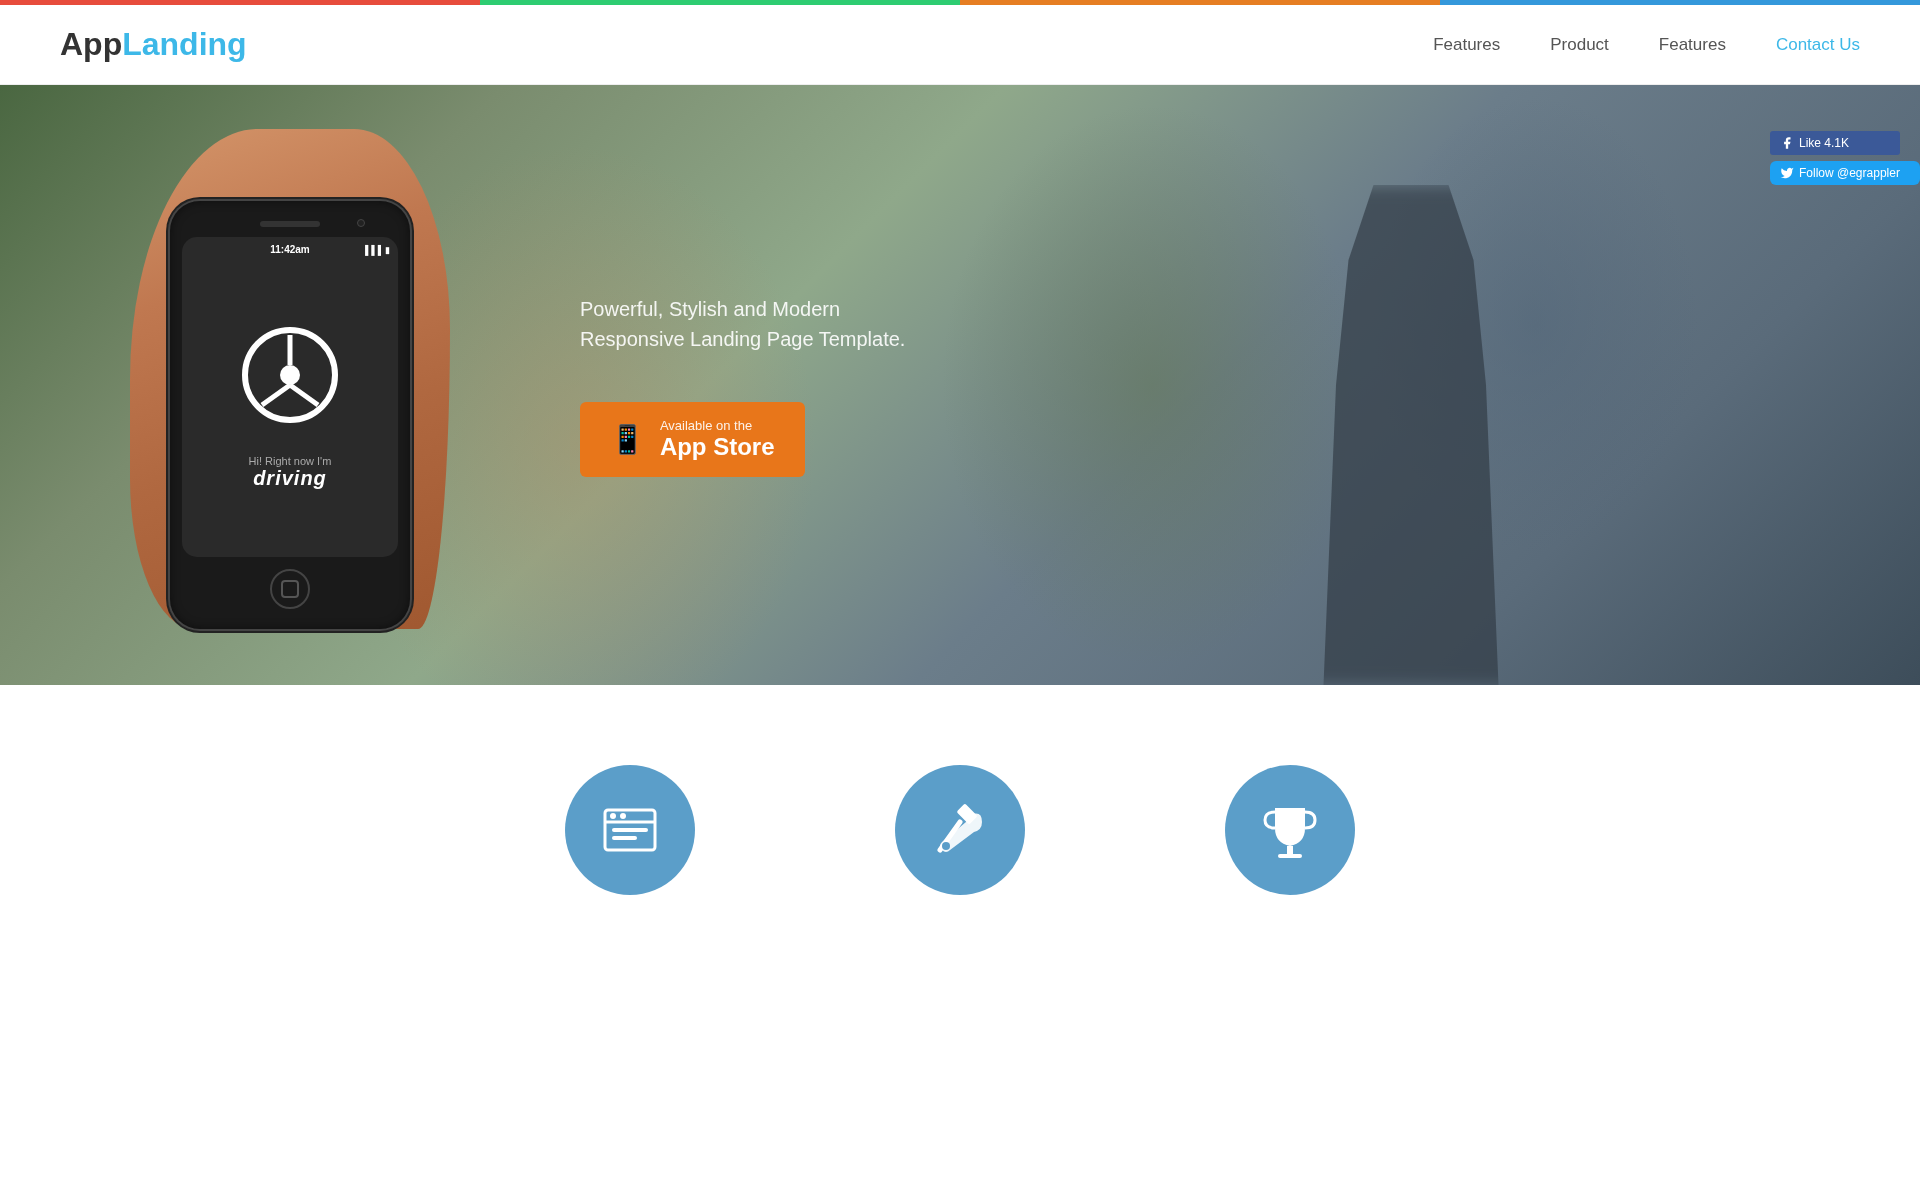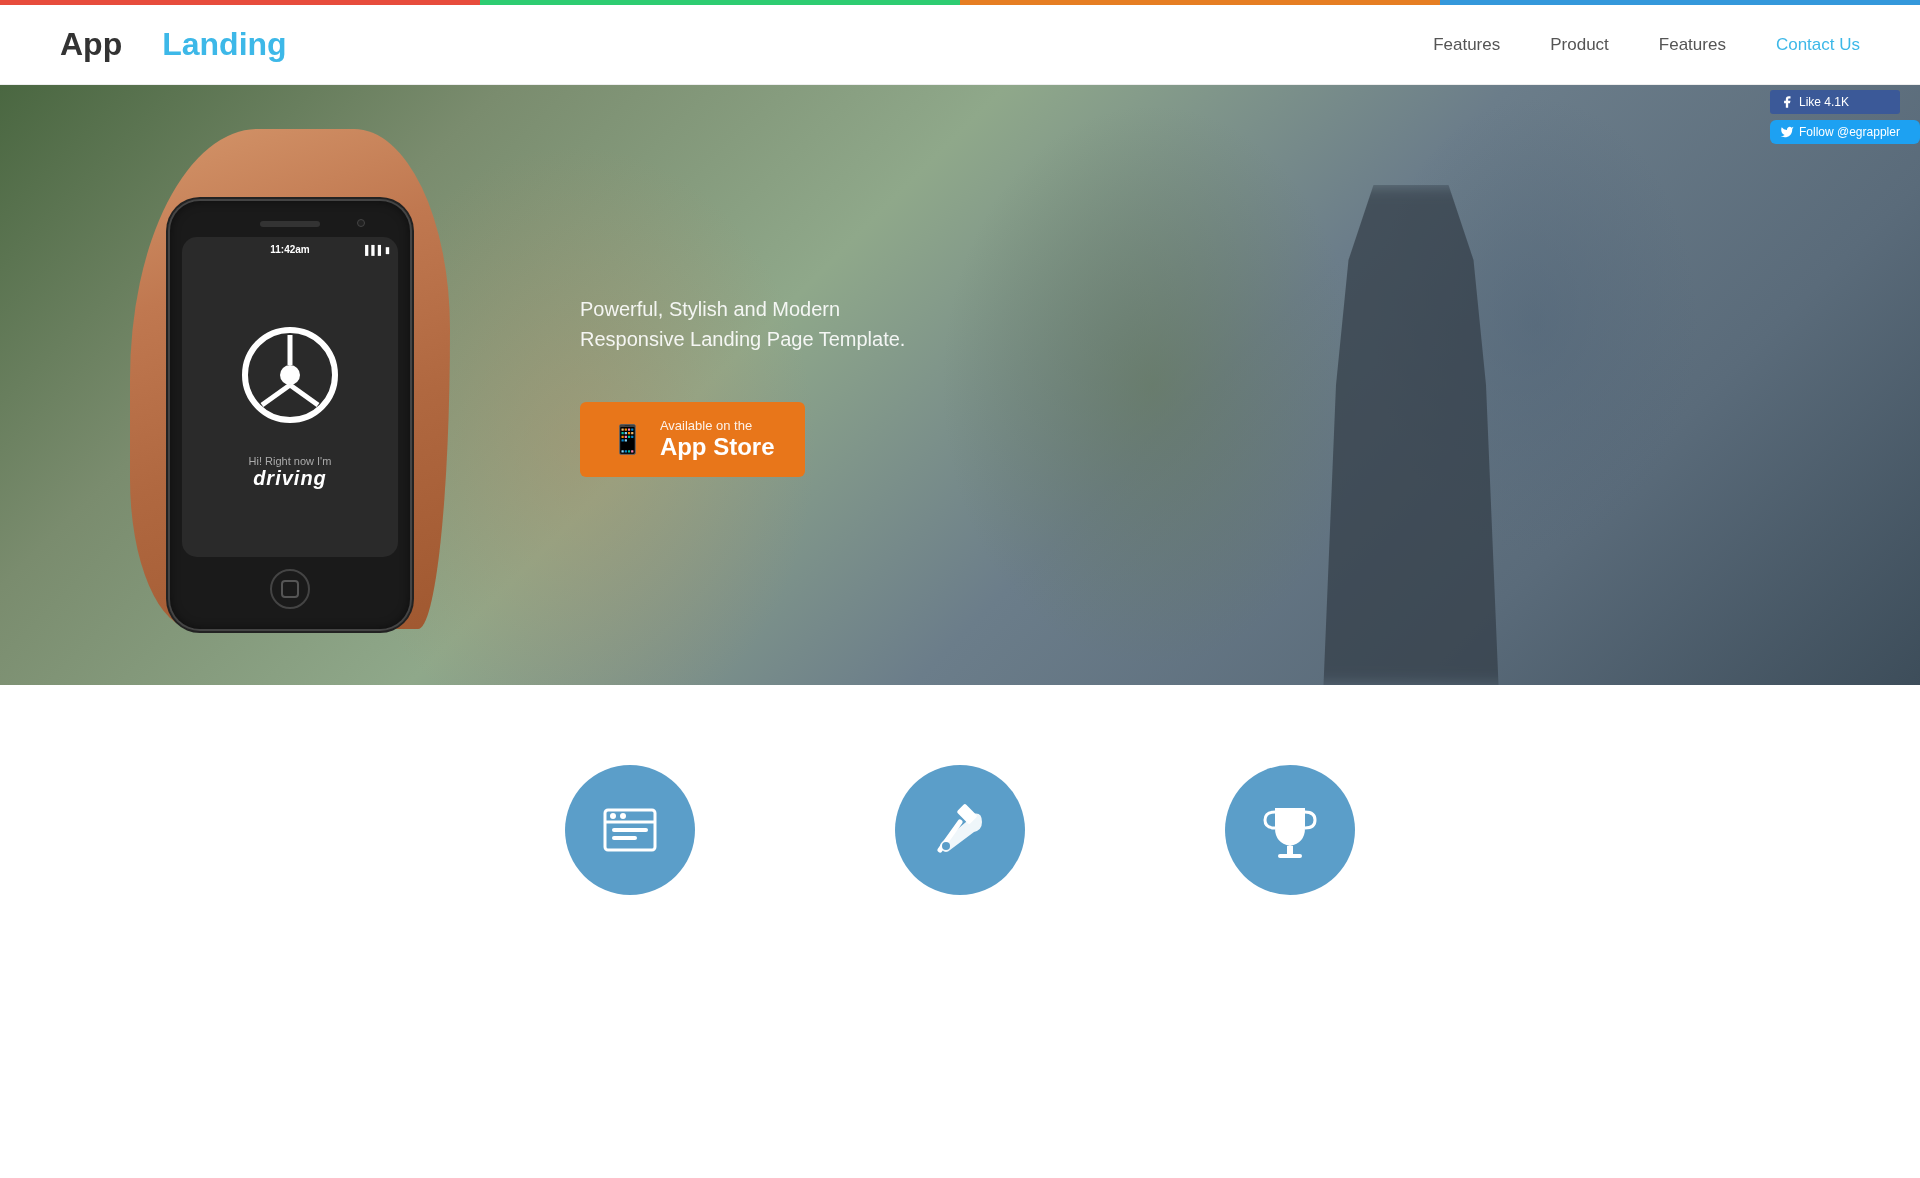--- a/index.html
+++ b/index.html
@@ -19,21 +19,21 @@
       padding: 0 60px;
       height: 80px;
       background: #fff;
       border-bottom: 1px solid #eee;
     }
     .logo {
       font-size: 32px;
       font-weight: bold;
     }
     .logo-app { color: #333; }
-    .logo-landing { color: #3db8e8; margin-left: 40px; }
+    .logo-landing { color: #3db8e8; }
 
     .nav {
       display: flex;
       align-items: flex-start;
       gap: 50px;
     }
     .nav a {
       text-decoration: none;
       font-size: 17px;
       color: #555;
@@ -54,20 +54,21 @@
       background: #3b5998;
       color: #fff;
       padding: 5px 10px;
       font-size: 12px;
       border-radius: 3px;
       display: flex;
       align-items: center;
       gap: 5px;
       cursor: pointer;
       width: 130px;
+      margin-top: 41px;
     }
     .tw-btn {
       background: #1da1f2;
       color: #fff;
       padding: 5px 10px;
       font-size: 12px;
       border-radius: 6px;
       display: flex;
       align-items: center;
       gap: 5px;

